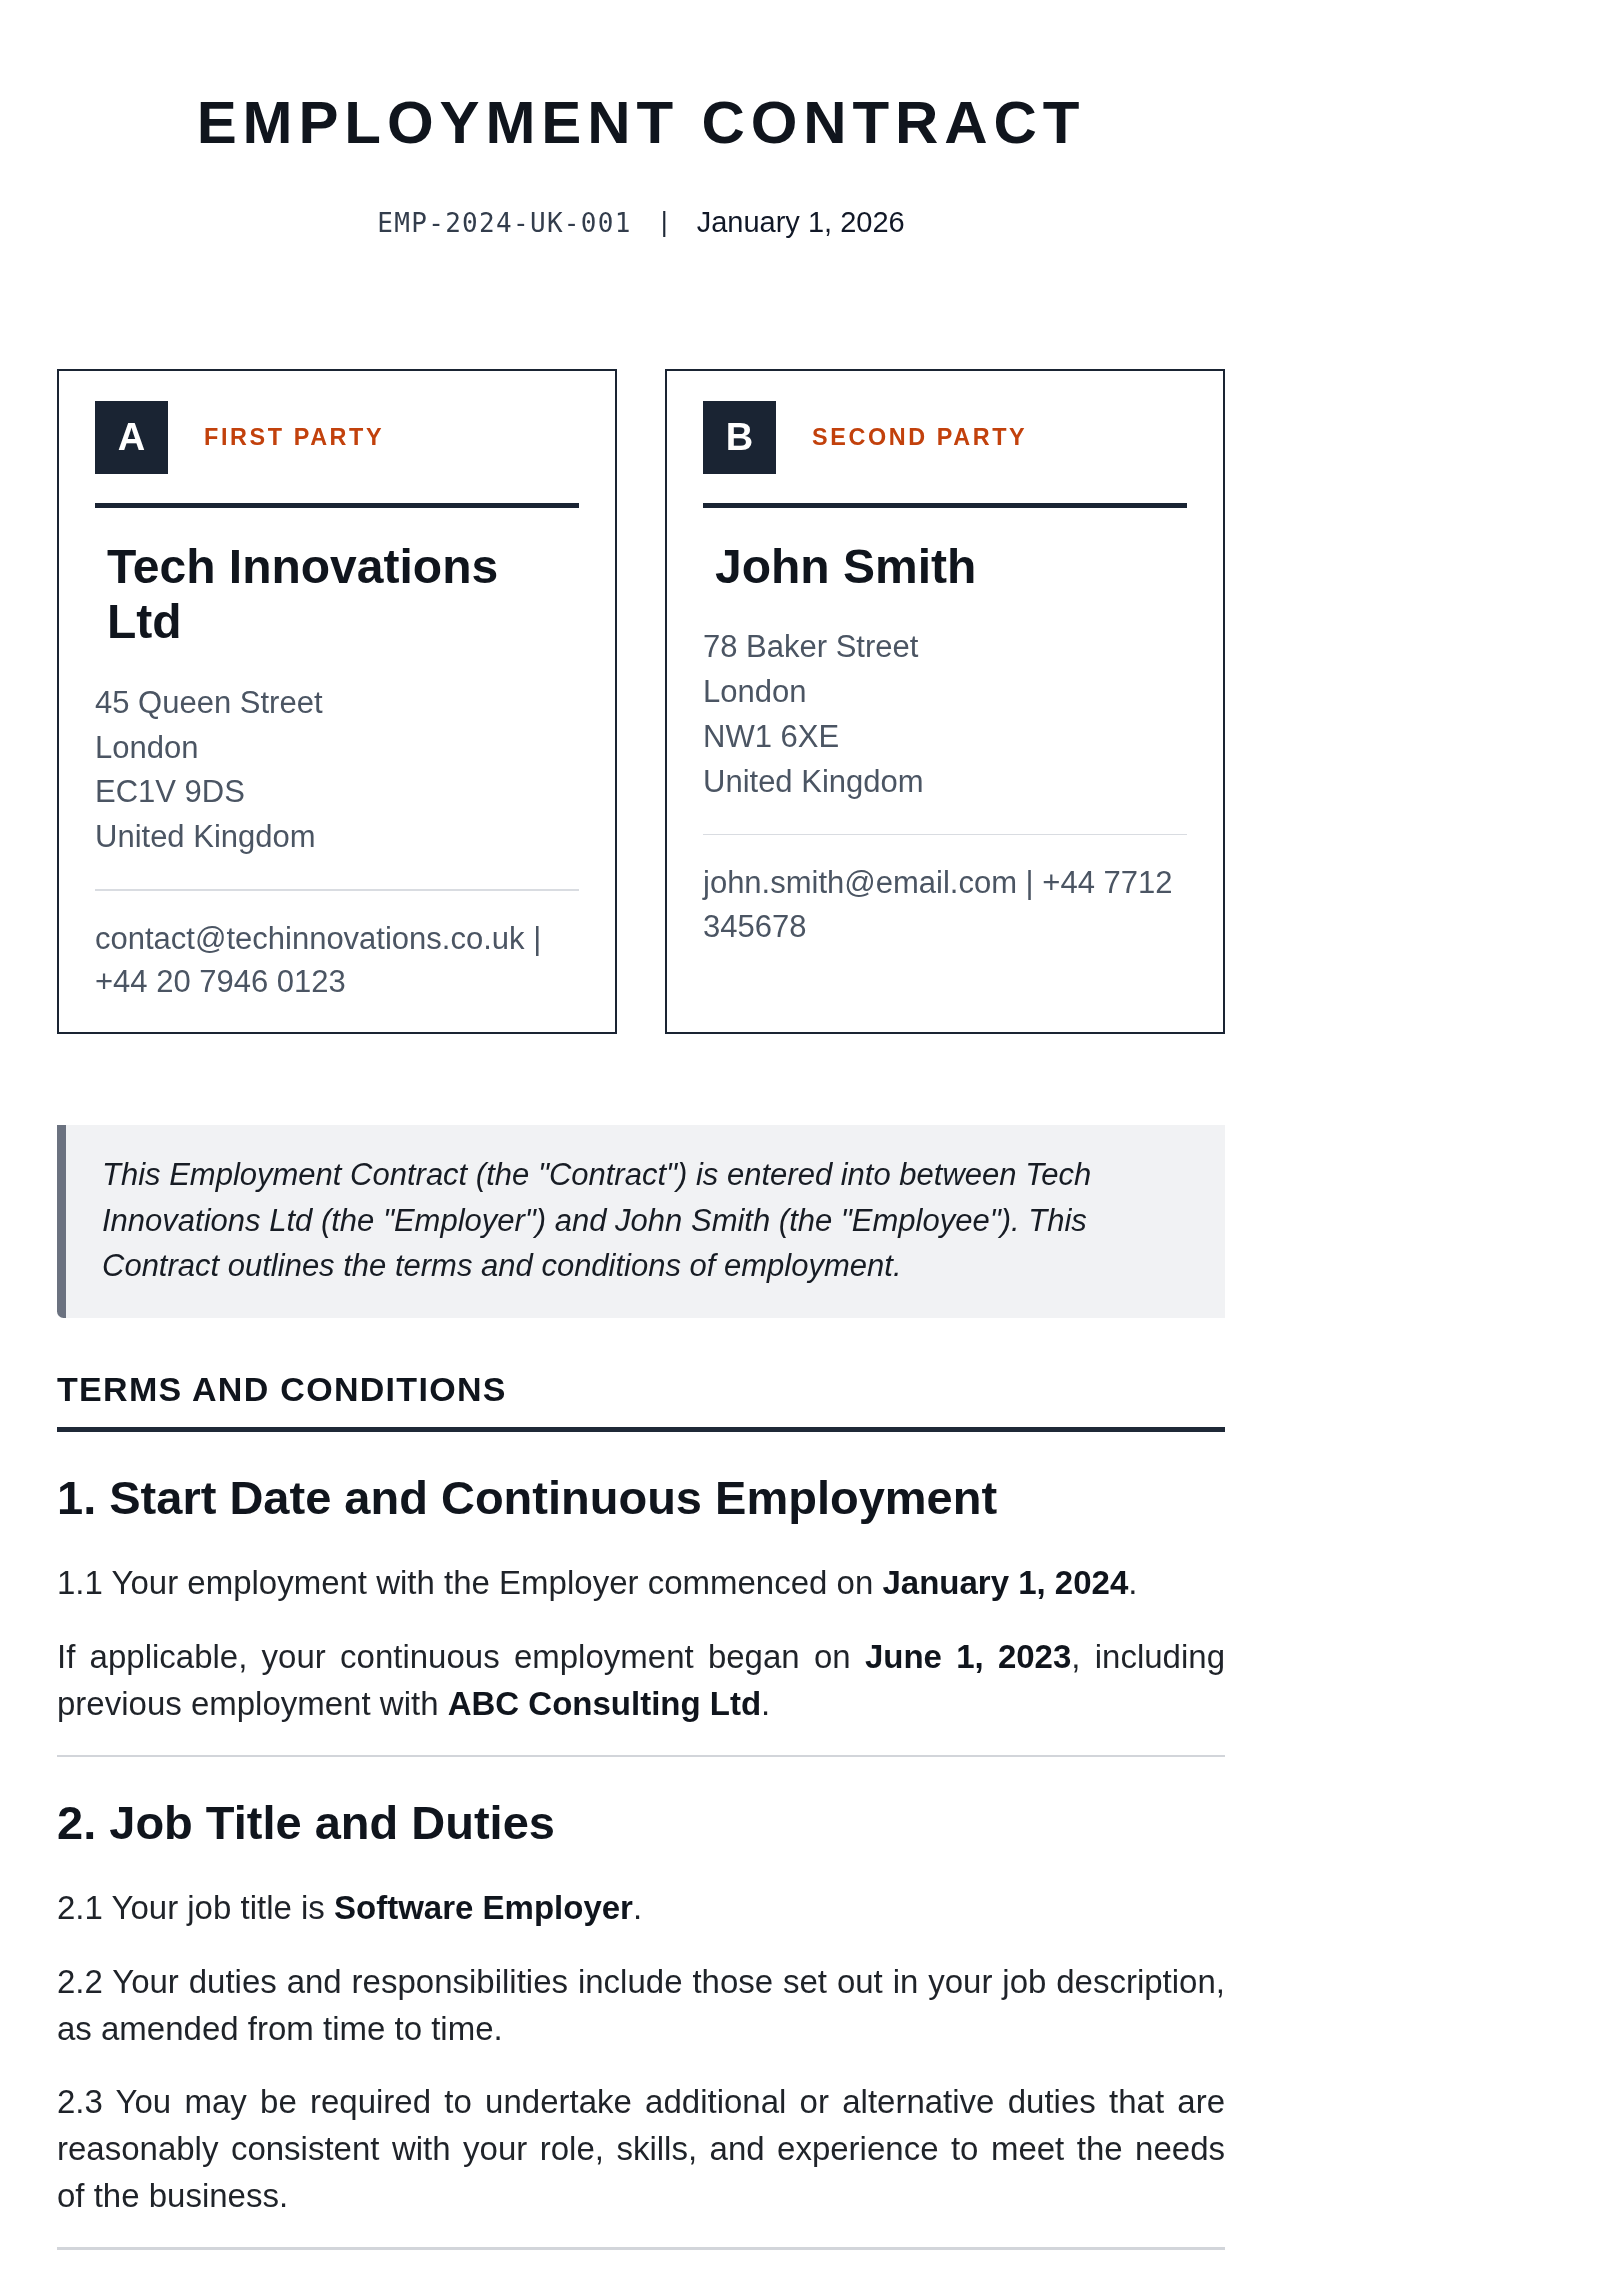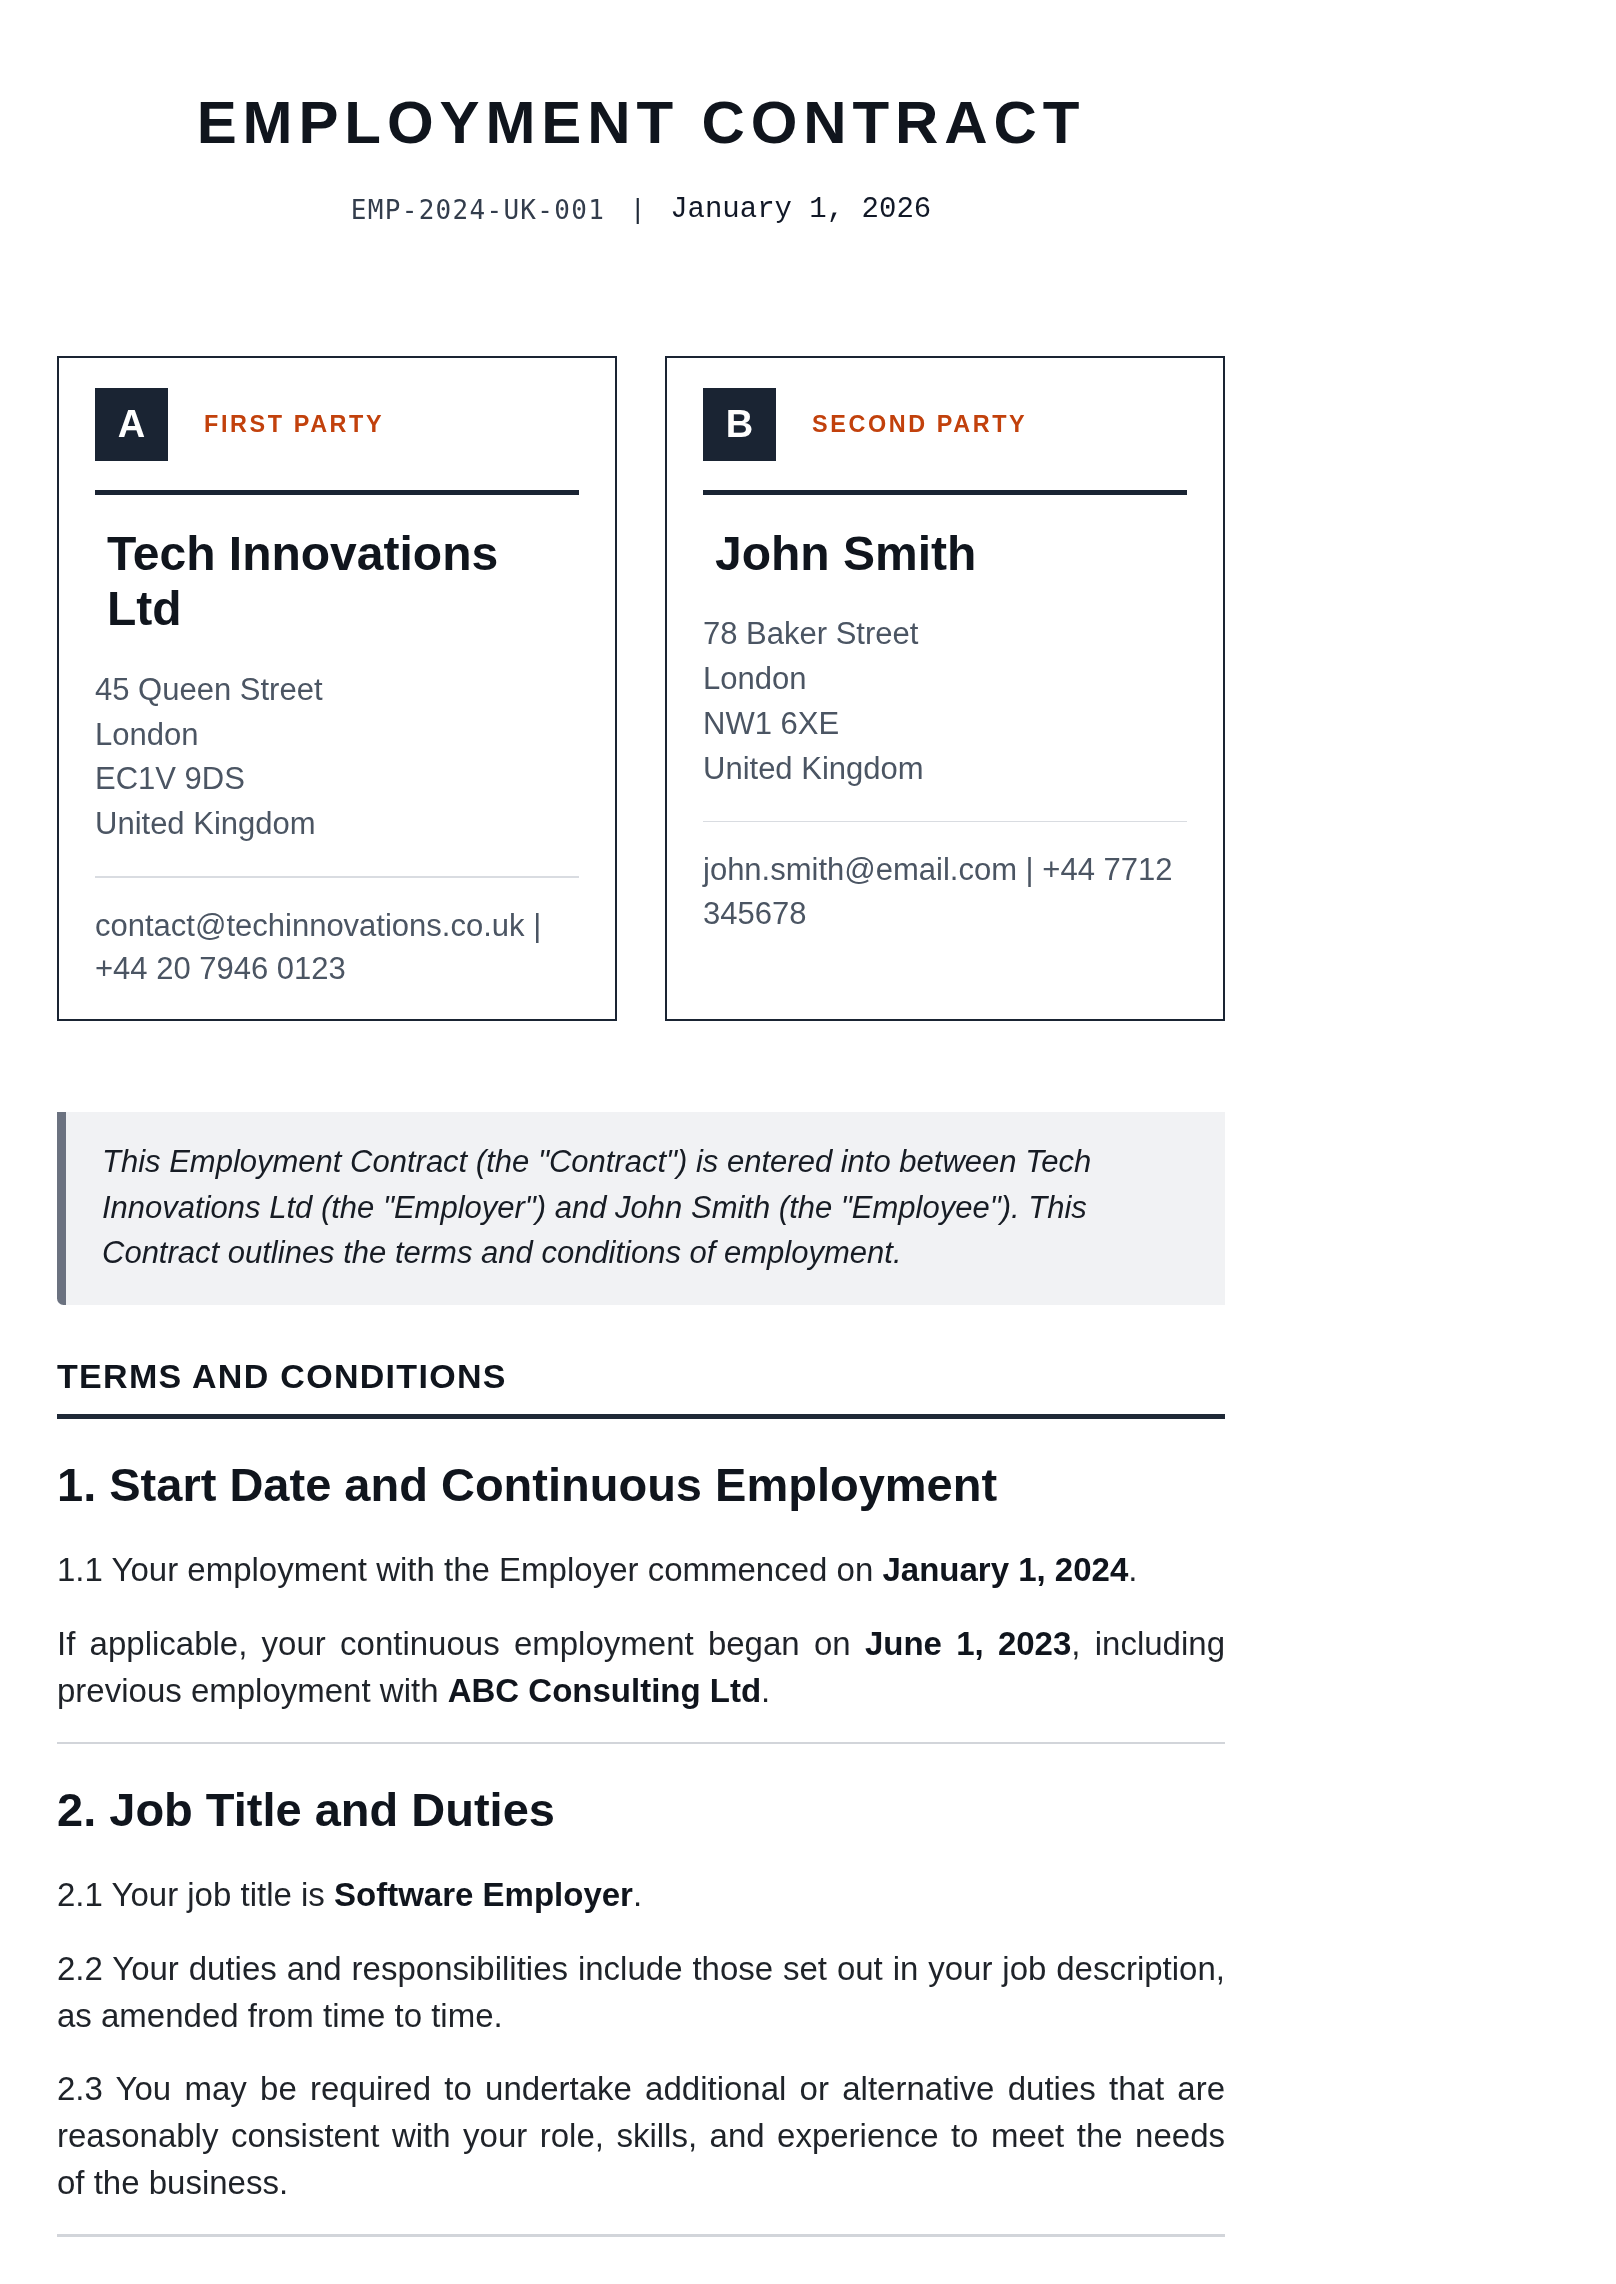--- a/index.html
+++ b/index.html
@@ -18,36 +18,36 @@
   
   .doc-header { text-align: center; }
   .doc-title {
     font-size: 60px;
     font-weight: 800;
     letter-spacing: 5.9px;
     color: #10151d;
     line-height: 1.05;
   }
   .doc-meta {
-    margin-top: 39px;
+    margin-top: 52px;
     display: flex;
     justify-content: center;
     align-items: center;
     gap: 29px;
     font-size: 27px;
     color: #111827;
   }
   .doc-num {
     font-family: "DejaVu Sans Mono", "Liberation Mono", monospace;
     font-size: 26px;
     letter-spacing: 1.3px;
     color: #333d4c;
   }
   .doc-sep { color: #1f2937; font-size: 27px; }
-  .doc-date { font-size: 29px; color: #111827; font-family: Liberation Mono, monospace; }
+  .doc-date { font-size: 29px; color: #111827; }
 
   
   .parties {
     display: flex;
     gap: 48px;
     margin-top: 130px;
   }
   .party-card {
     flex: 1 1 0;
     border: 2.6px solid #1a2433;

